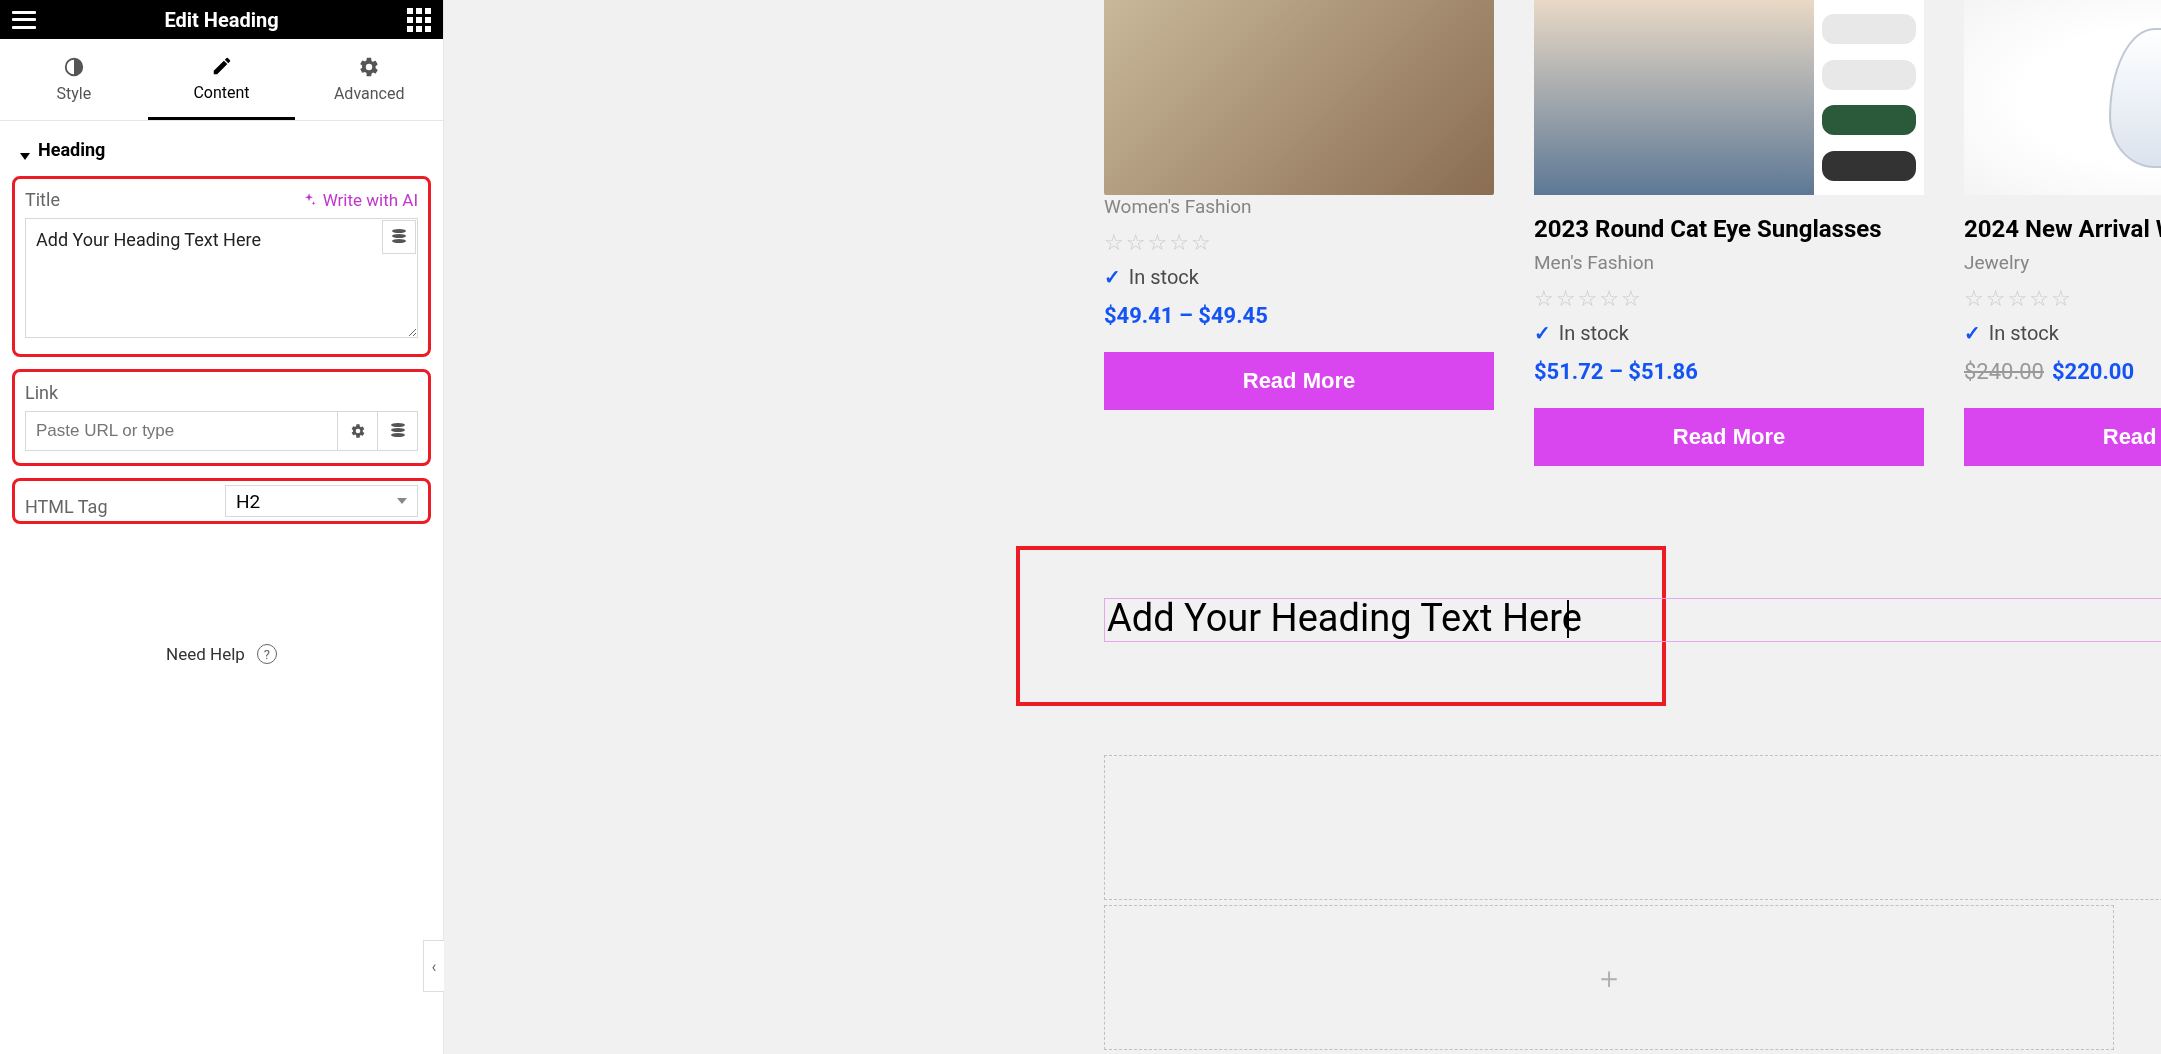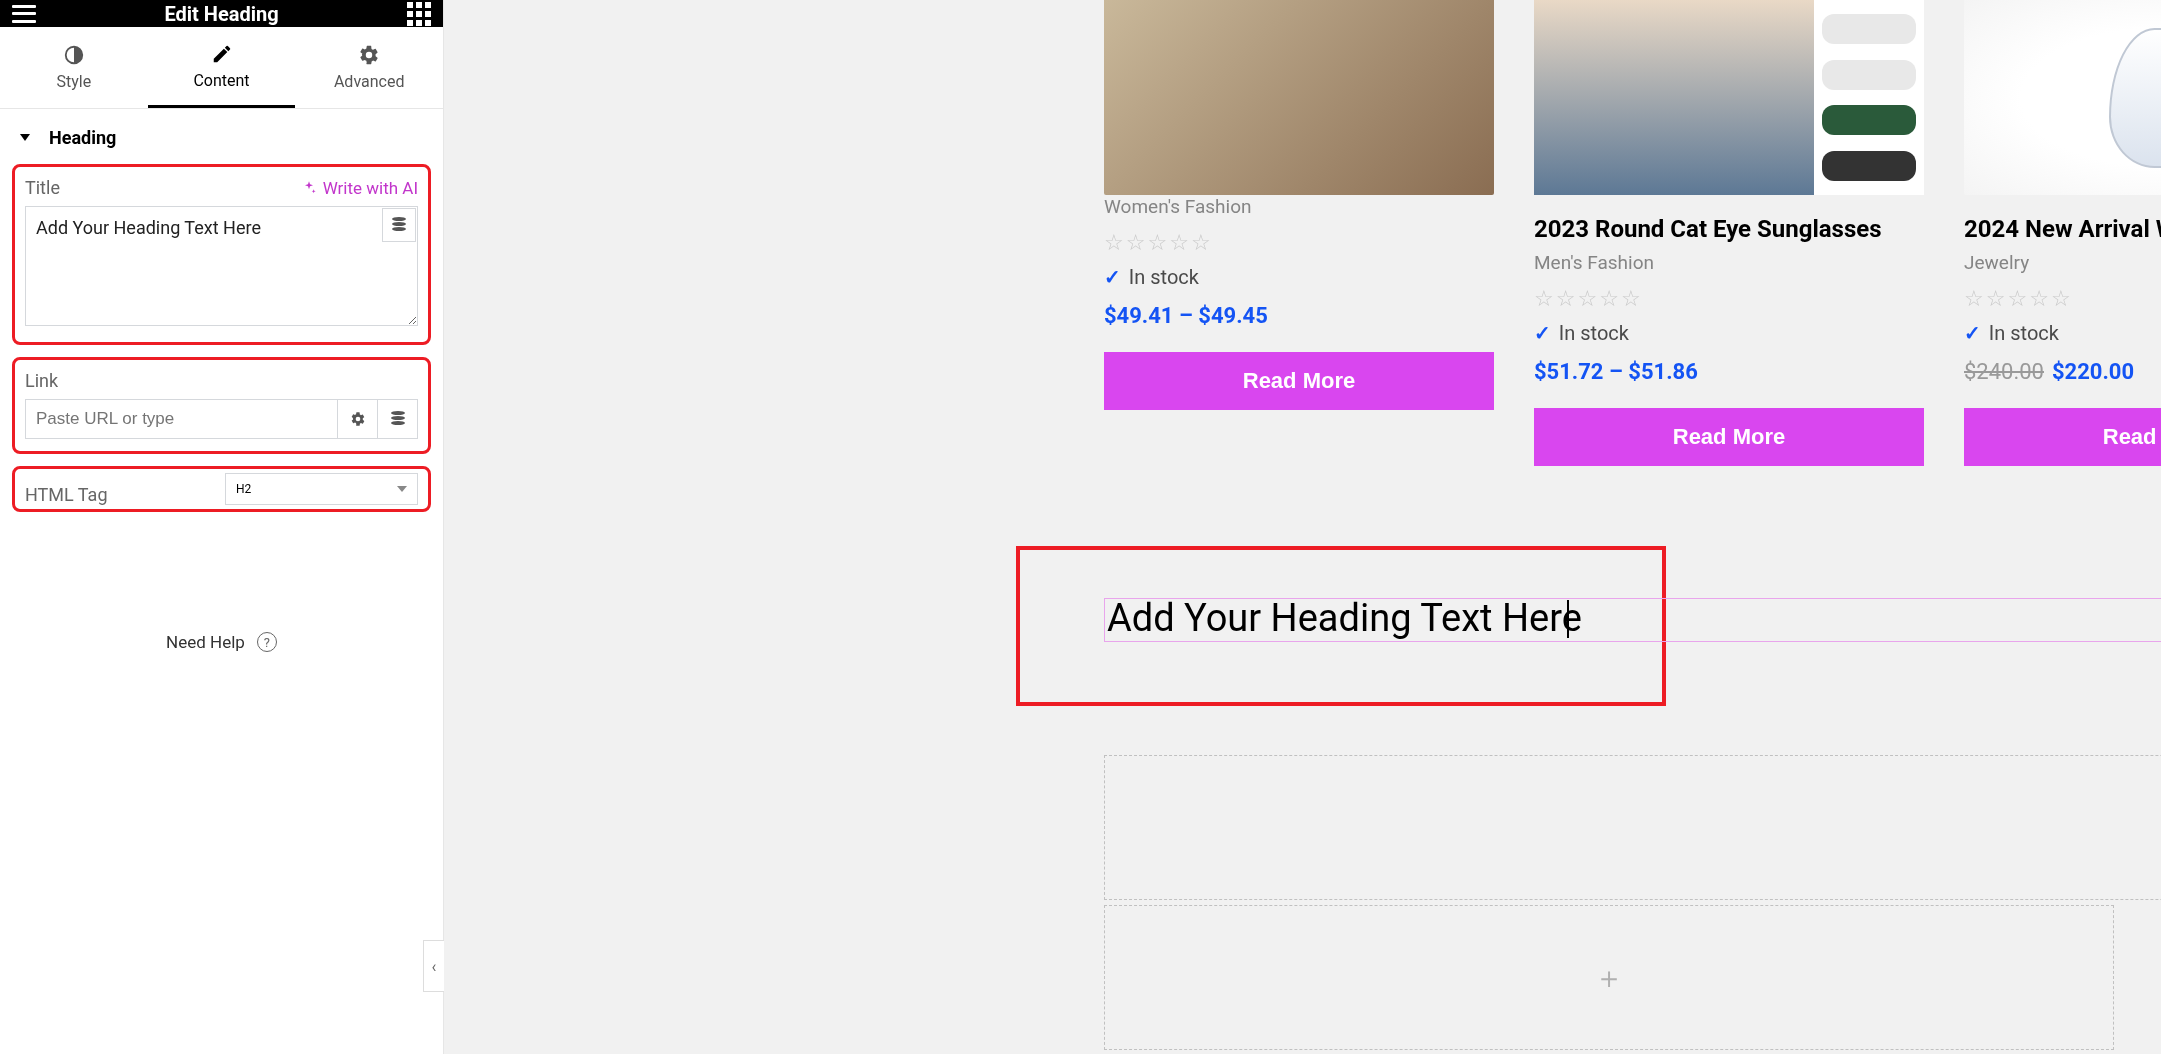--- a/index.html
+++ b/index.html
@@ -1,53 +1,53 @@
 <!DOCTYPE html>
 <html><head>
 <meta charset="utf-8">
 <style>
 * { box-sizing: border-box; margin: 0; padding: 0; }
 body { font-family: -apple-system, BlinkMacSystemFont, "Segoe UI", Roboto, Arial, sans-serif; background: #f1f1f1; height: 1054px; width: 2161px; overflow: hidden; position: relative; }
 
 
 .sidebar { position: absolute; left: 0; top: 0; width: 444px; height: 100%; background: #fff; border-right: 1px solid #e6e6e6; }
-.sidebar-header { height: 27px; background: #000; color: #fff; display: flex; align-items: center; justify-content: space-between; padding: 0 12px; }
+.sidebar-header { height: 39px; background: #000; color: #fff; display: flex; align-items: center; justify-content: space-between; padding: 0 12px; }
 .sidebar-header .hamburger { width: 24px; height: 18px; display: flex; flex-direction: column; justify-content: space-between; cursor: pointer; }
 .sidebar-header .hamburger span { height: 3px; background: #fff; border-radius: 1px; }
 .sidebar-header .title { font-size: 20px; font-weight: 700; }
 .sidebar-header .apps { display: grid; grid-template-columns: repeat(3,6px); grid-template-rows: repeat(3,6px); gap: 3px; cursor: pointer; }
 .sidebar-header .apps span { background: #fff; }
 
 .tabs { display: flex; height: 82px; border-bottom: 1px solid #e6e6e6; }
 .tab { flex: 1; display: flex; flex-direction: column; align-items: center; justify-content: center; gap: 6px; cursor: pointer; color: #555; font-size: 16px; }
 .tab.active { color: #000; border-bottom: 3px solid #000; }
 .tab svg, .tab-icon { width: 22px; height: 22px; }
 
 .section { padding: 18px 20px 8px; }
-.section-head { display: flex; align-items: center; gap: 19px; font-weight: 700; font-size: 18px; cursor: pointer; }
+.section-head { display: flex; align-items: flex-end; gap: 8px; font-weight: 700; font-size: 18px; cursor: pointer; }
 .section-head .caret { width: 0; height: 0; border-left: 5px solid transparent; border-right: 5px solid transparent; border-top: 7px solid #000; }
 
 .fields { padding: 8px 12px; }
 .highlight-box { border: 3px solid #ed1c24; border-radius: 8px; padding: 10px 10px 12px; margin-bottom: 12px; }
 .row-top { display: flex; justify-content: space-between; align-items: center; margin-bottom: 8px; }
 .field-label { font-size: 18px; color: #666; }
 .ai-link { color: #c236cb; font-size: 17px; display: flex; align-items: center; gap: 6px; cursor: pointer; }
 .ai-star { width: 16px; height: 16px; display: inline-block; }
 
 .textarea-wrap { position: relative; }
 .textarea { width: 100%; height: 120px; border: 1px solid #d5d8dc; padding: 10px; font-size: 18px; color: #222; resize: vertical; font-family: inherit; }
 .textarea-db { position: absolute; top: 2px; right: 2px; width: 34px; height: 34px; border: 1px solid #d5d8dc; border-left: 1px solid #d5d8dc; background: #fff; display: flex; align-items: center; justify-content: center; cursor: pointer; }
 
 .input-row { display: flex; border-radius: 17px; }
 .url-input { flex: 1; height: 40px; border: 1px solid #d5d8dc; padding: 0 10px; font-size: 17px; color: #666; }
 .btn-icon { width: 40px; height: 40px; border: 1px solid #d5d8dc; border-left: none; background: #fff; display: flex; align-items: center; justify-content: center; cursor: pointer; }
 
 .select-row { display: flex; align-items: flex-end; }
 .select-label { width: 200px; font-size: 18px; color: #666; }
-.select { flex: 1; height: 32px; border: 1px solid #d5d8dc; padding: 0 10px; font-size: 12px; background: #fff; display: flex; align-items: center; justify-content: space-between; cursor: pointer; }
+.select { flex: 1; height: 32px; border: 1px solid #d5d8dc; padding: 0 10px; font-size: 19px; background: #fff; display: flex; align-items: center; justify-content: space-between; cursor: pointer; }
 .select .caret-down { width: 0; height: 0; border-left: 5px solid transparent; border-right: 5px solid transparent; border-top: 6px solid #888; }
 
 .need-help { text-align: center; margin-top: 100px; color: #333; font-size: 17px; display: flex; justify-content: center; align-items: center; gap: 12px; }
 .help-q { width: 20px; height: 20px; border: 1.5px solid #666; border-radius: 50%; display: inline-flex; align-items: center; justify-content: center; font-size: 13px; color: #666; }
 
 .collapse-btn { position: absolute; right: -2px; top: 940px; width: 22px; height: 52px; background: #fff; border: 1px solid #ddd; display: flex; align-items: center; justify-content: center; cursor: pointer; color: #666; }
 
 
 .canvas { position: absolute; left: 444px; right: 0; top: 0; height: 100%; background: #f1f1f1; overflow: hidden; }
 .products { position: absolute; left: 660px; top: 0; display: flex; gap: 40px; }

